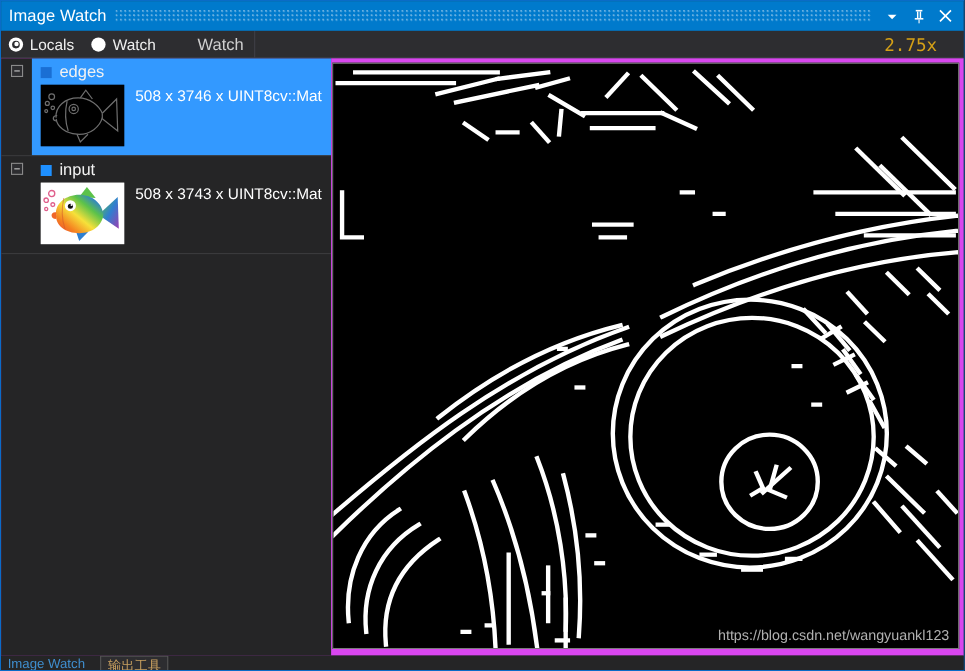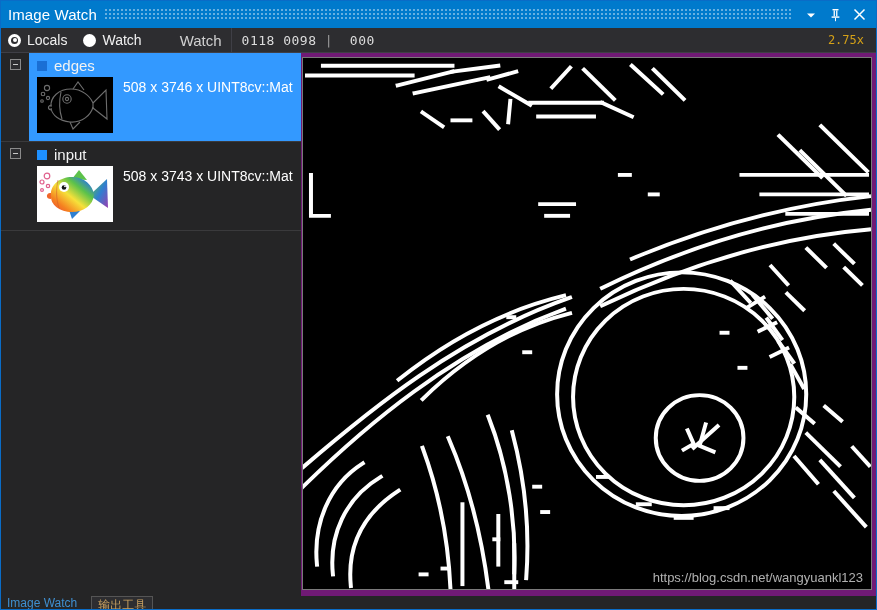--- a/index.html
+++ b/index.html
@@ -101,30 +101,30 @@
     font-size: 13px;
     padding-left: 10px;
     white-space: pre;
     letter-spacing: .5px;
   }
   .coords .bar { color: #9a9a9a; }
   .spacer { flex: 1 1 auto; }
   .zoom-level {
     color: #d4a017;
     font-family: "DejaVu Sans Mono", "Liberation Mono", monospace;
-    font-size: 12px;
-    padding-right: 12px;
+    font-size: 16px;
+    padding-right: 24px;
   }
 
   
   .body {
     flex: 1 1 auto;
     display: flex;
     min-height: 0;
-    background: #701a75;
+    background: #d946ef;
   }
 
   
   .tree {
     width: 300px; flex: 0 0 300px;
     background: #252526;
     position: relative;
     overflow: hidden;
   }
   .tree-row {
@@ -284,21 +284,20 @@
         <span class="dot"></span>
         <span>Locals</span>
       </label>
       <label class="radio">
         <span class="dot"></span>
         <span>Watch</span>
       </label>
     </div>
     <span class="help-link">Watch</span>
     <span class="tb-sep"></span>
-    <span class="coords"><span>0118</span> <span>0098</span> <span class="bar">|</span>  <span>000</span></span>
     <span class="spacer"></span>
     <span class="zoom-level">2.75x</span>
   </div>
 
   <div class="body">
 
     <div class="tree">
 
       <div class="tree-row">
         <div class="expander-col">

